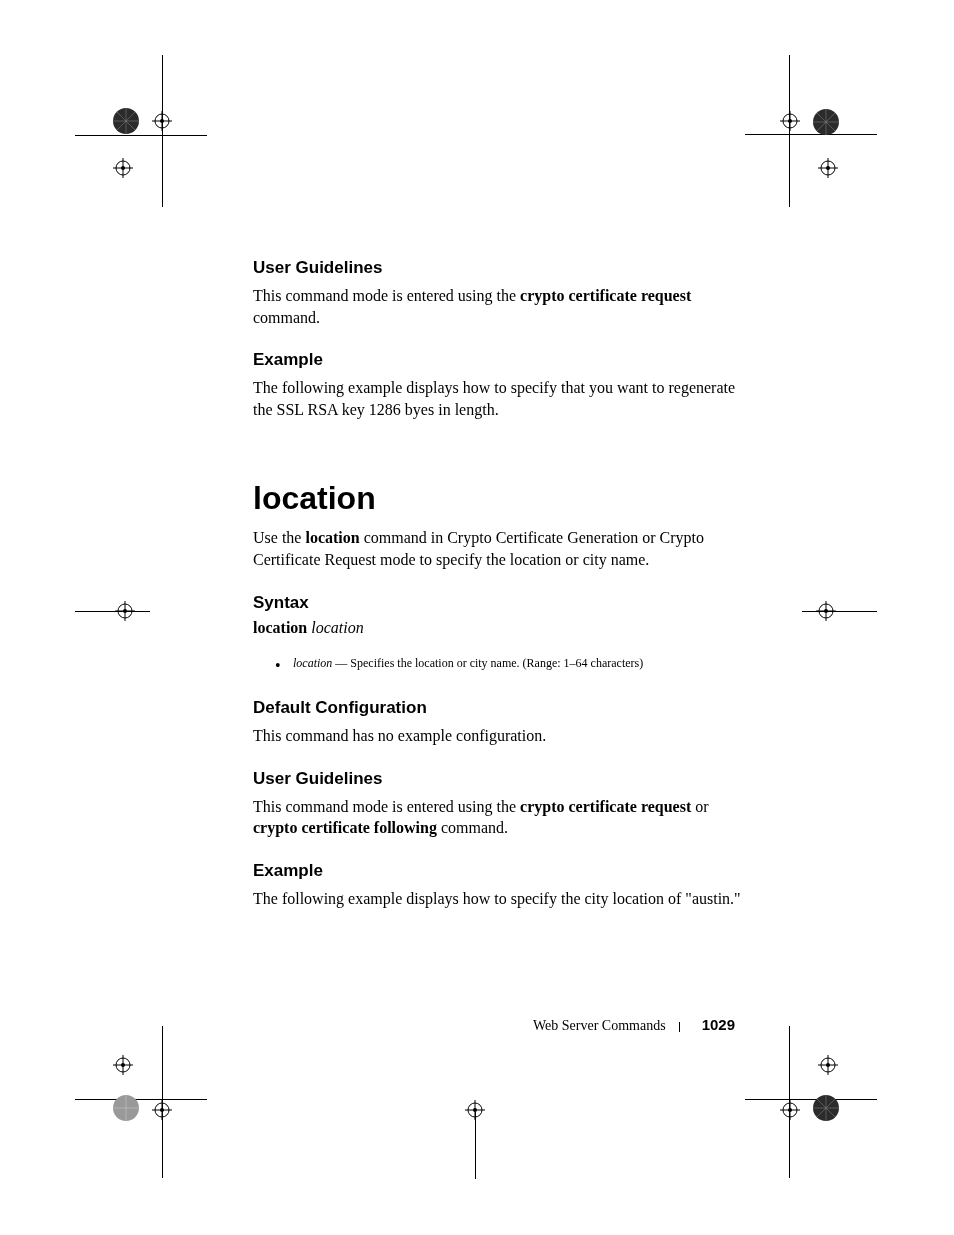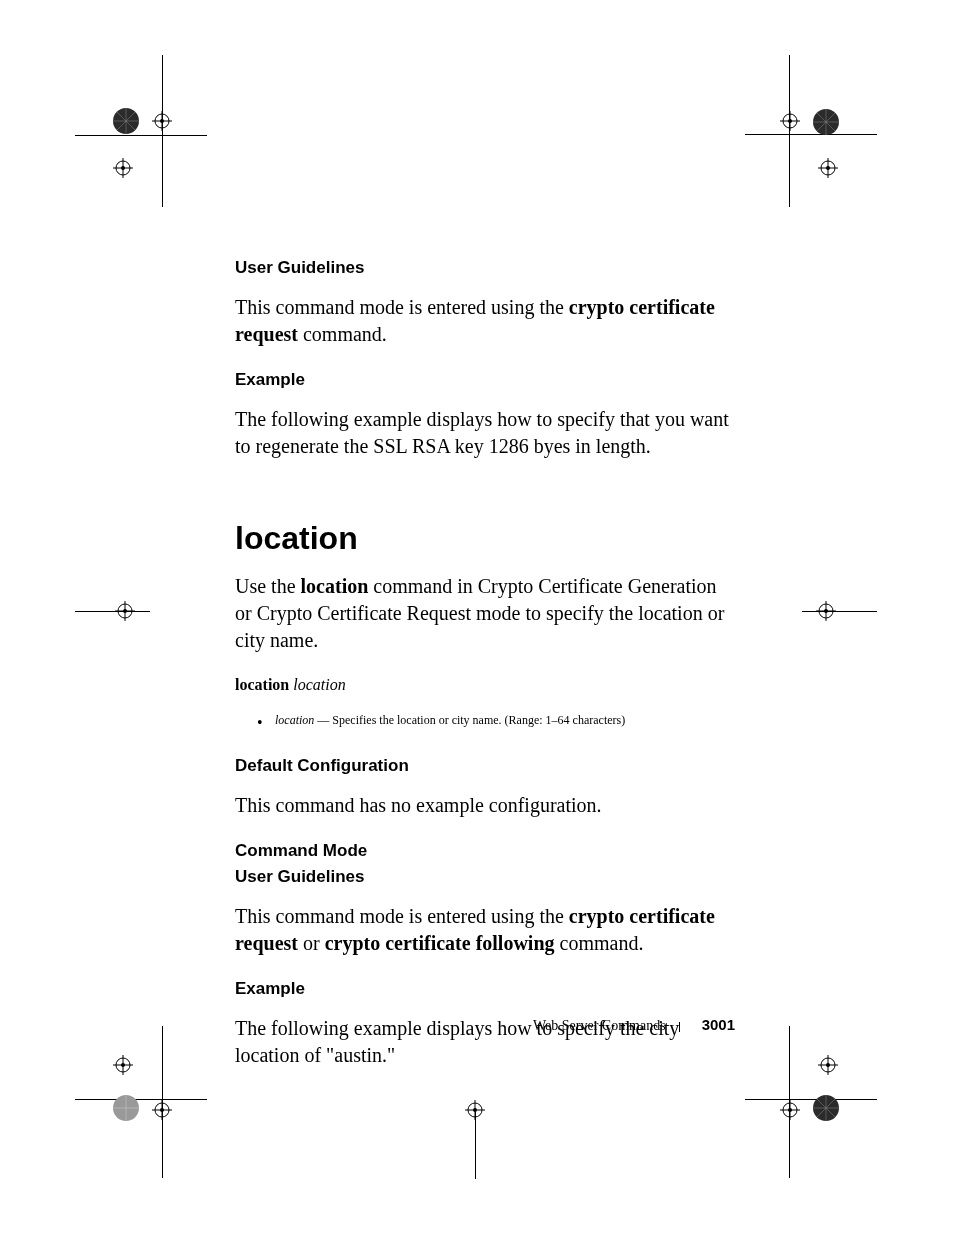--- a/index.html
+++ b/index.html
@@ -6,43 +6,43 @@
       margin: 0;
       padding: 0;
       background: #fff;
       width: 954px;
       height: 1235px;
       position: relative;
       font-family: Georgia, 'Times New Roman', serif;
     }
     .content {
       position: absolute;
-      left: 235px;
+      left: 253px;
       top: 258px;
       width: 500px;
     }
     .h3 {
       font-family: Arial, Helvetica, sans-serif;
       font-weight: bold;
       font-size: 17px;
       margin: 0 0 6px 0;
       color: #000;
     }
     .h1 {
       font-family: Arial, Helvetica, sans-serif;
       font-weight: bold;
       font-size: 32px;
       margin: 0 0 10px 0;
       color: #000;
     }
     .body {
-      font-size: 20px;
+      font-size: 16px;
       color: #000;
       line-height: 1.35;
-      margin: 16px 0 22px 0;
+      margin: 7px 0 22px 0;
     }
     .syntax-line {
       font-size: 16px;
       color: #000;
       margin: 0 0 18px 0;
     }
     .bullet-row {
       display: flex;
       margin: 0 0 22px 0;
       padding-left: 22px;
@@ -232,43 +232,43 @@
   <div class="h3">Example</div>
   <p class="body">The following example displays how to specify that you want to regenerate the SSL RSA key 1286 byes in length.</p>
 
   <div class="section-gap"></div>
 
   <div class="h1">location</div>
   <p class="body">
     <span>Use the </span><span class="bold">location</span><span> command in Crypto Certificate Generation or Crypto Certificate Request mode to specify the location or city name.</span>
   </p>
 
+  <div class="h3">Syntax</div>
   <p class="syntax-line">
     <span class="bold">location</span>
     <span class="ital">location</span>
   </p>
   <div class="bullet-row">
     <div class="bullet-dot">•</div>
     <div class="bullet-text">
       <span class="ital">location</span><span> — Specifies the location or city name. (Range: 1–64 characters)</span>
     </div>
   </div>
 
   <div class="h3">Default Configuration</div>
   <p class="body">This command has no example configuration.</p>
 
-  <div class="h3">Command Mode</div>
 
   <div class="h3">User Guidelines</div>
   <p class="body">
     <span>This command mode is entered using the </span><span class="bold">crypto certificate request</span><span> or </span><span class="bold">crypto certificate following</span><span> command.</span>
   </p>
 
   <div class="h3">Example</div>
   <p class="body">The following example displays how to specify the city location of "austin."</p>
 
 </div>
 
 <div class="footer">
   <span>Web Server Commands</span>
   <span class="divider"></span>
-  <span class="pnum">3001</span>
+  <span class="pnum">1029</span>
 </div>
 
 </body></html>

